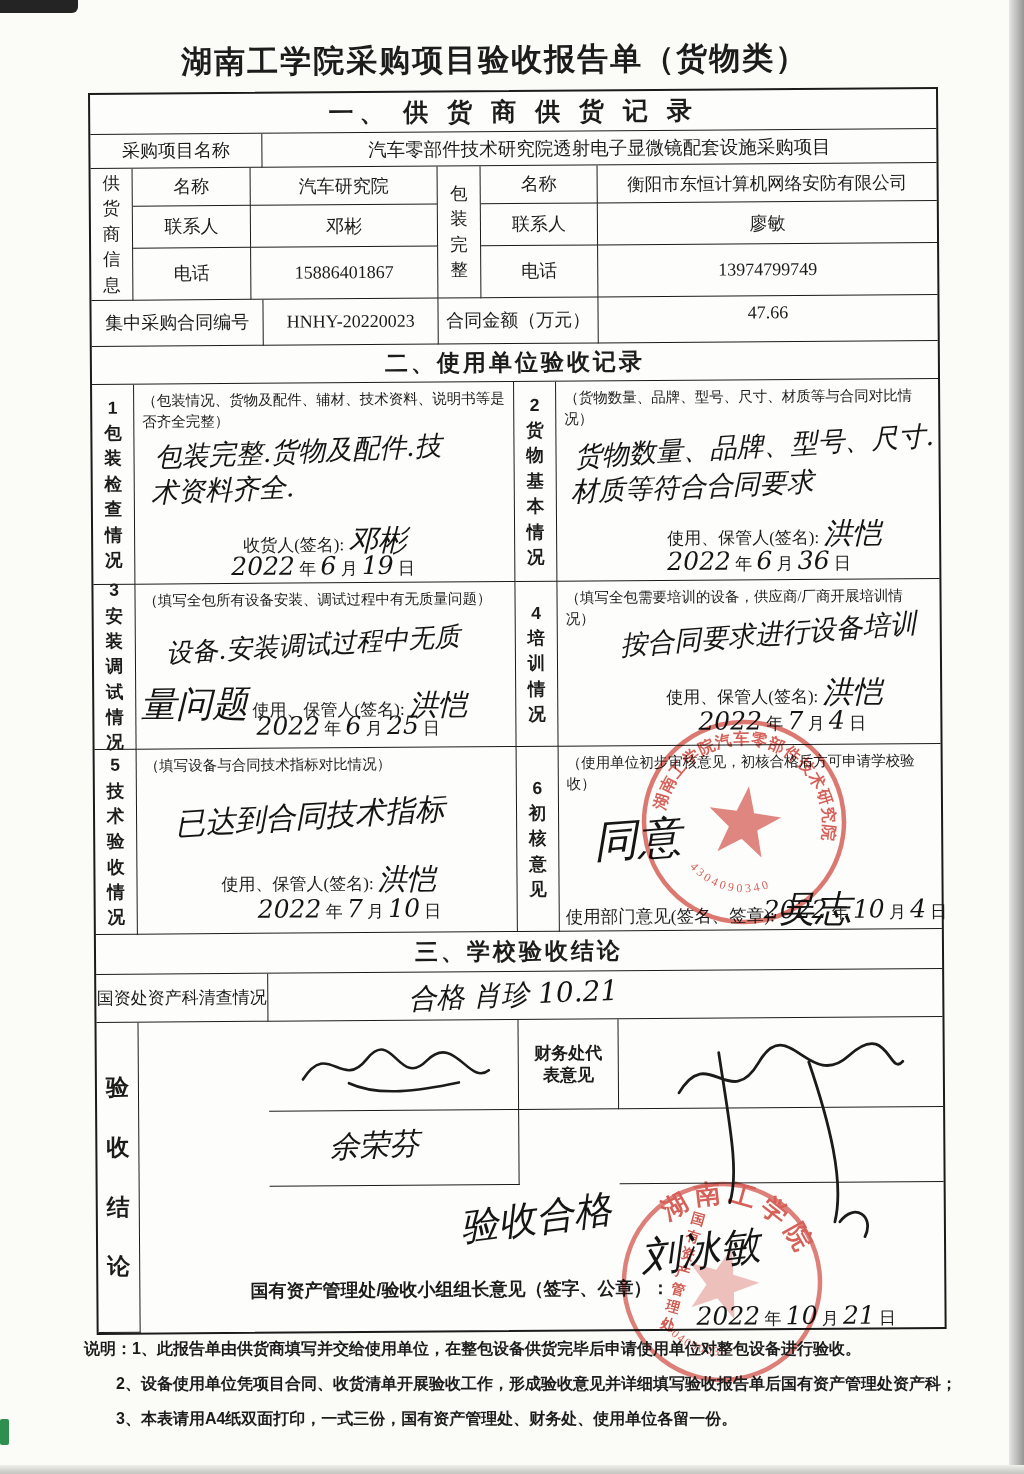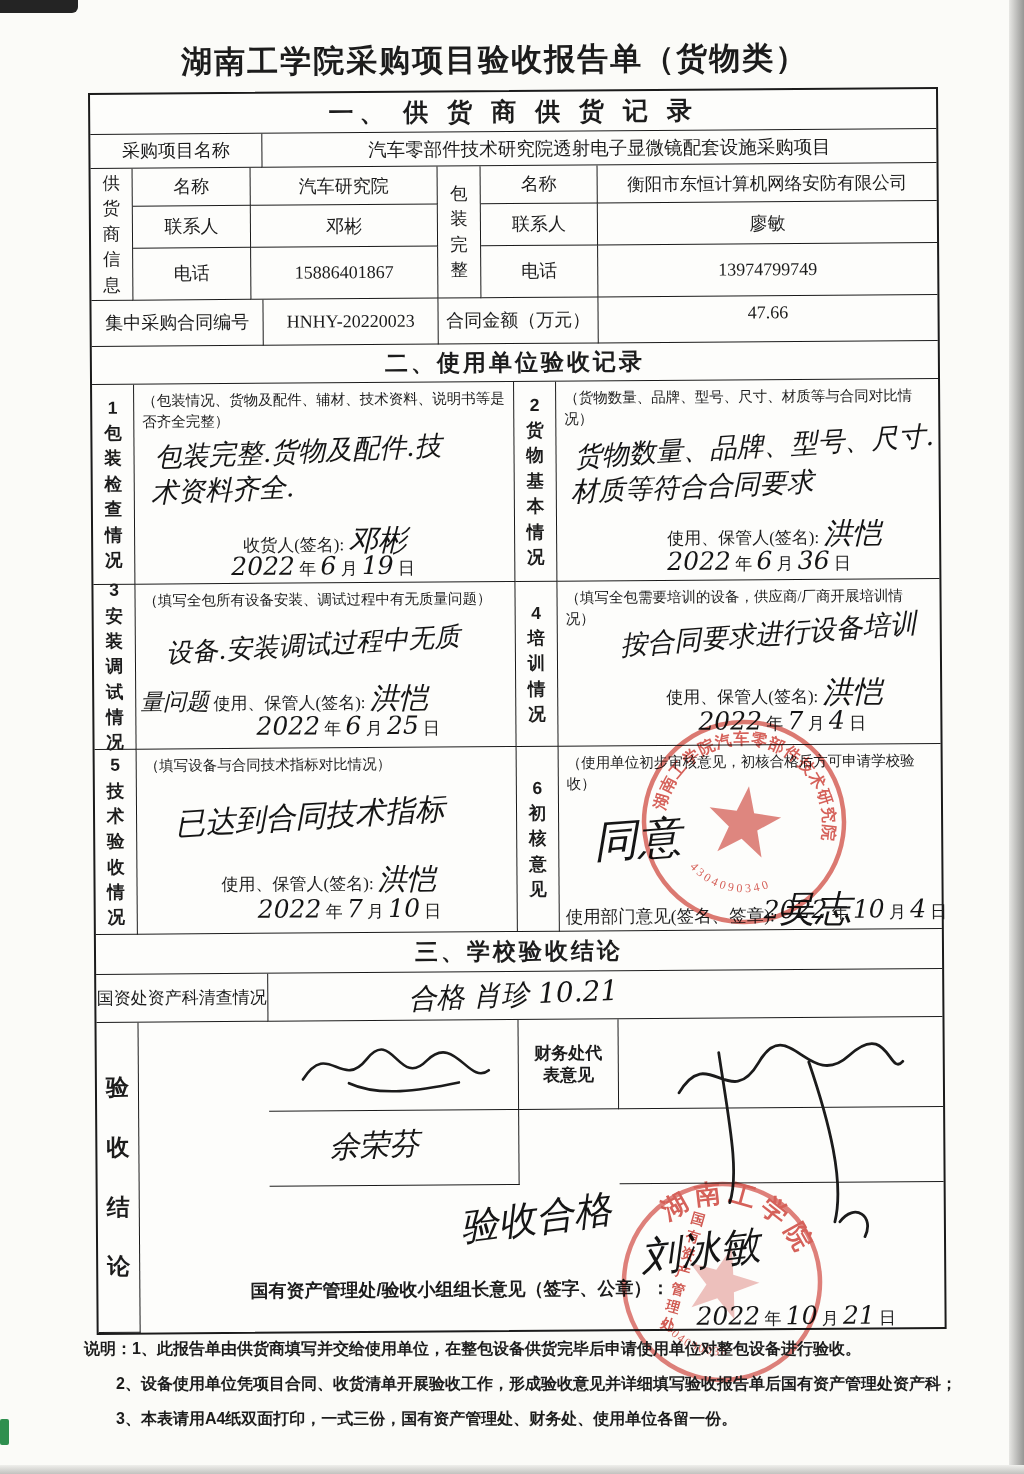--- a/index.html
+++ b/index.html
@@ -123,21 +123,21 @@
       </div>
     </div>
 
     <div class="cell vcell" style="left:0;top:490px;width:42px;height:165px;">
       <div class="vtext vbold">3安装调试情况</div>
     </div>
     <div class="cell" style="left:42px;top:490px;width:380px;height:165px;">
       <div class="hint">（填写全包所有设备安装、调试过程中有无质量问题）</div>
       <div class="hwline hw" style="left:30px;top:44px;font-size:26px;transform:rotate(-3deg);">设备.安装调试过程中无质</div>
       <div class="signline" style="left:4px;top:96px;">
-        <span class="hw" style="font-size:23px;font-style:italic;">量问题</span>
+        <span class="hw" style="font-size:36px;font-style:italic;">量问题</span>
         <span class="prt">使用、保管人(签名):</span>
         <span class="hw" style="font-size:29px;">洪恺</span>
       </div>
       <div class="dateline" style="left:120px;top:128px;">
         <span class="hw">2022</span>
         <span class="prt">年</span>
         <span class="hw">6</span>
         <span class="prt">月</span>
         <span class="hw">25</span>
         <span class="prt">日</span>

